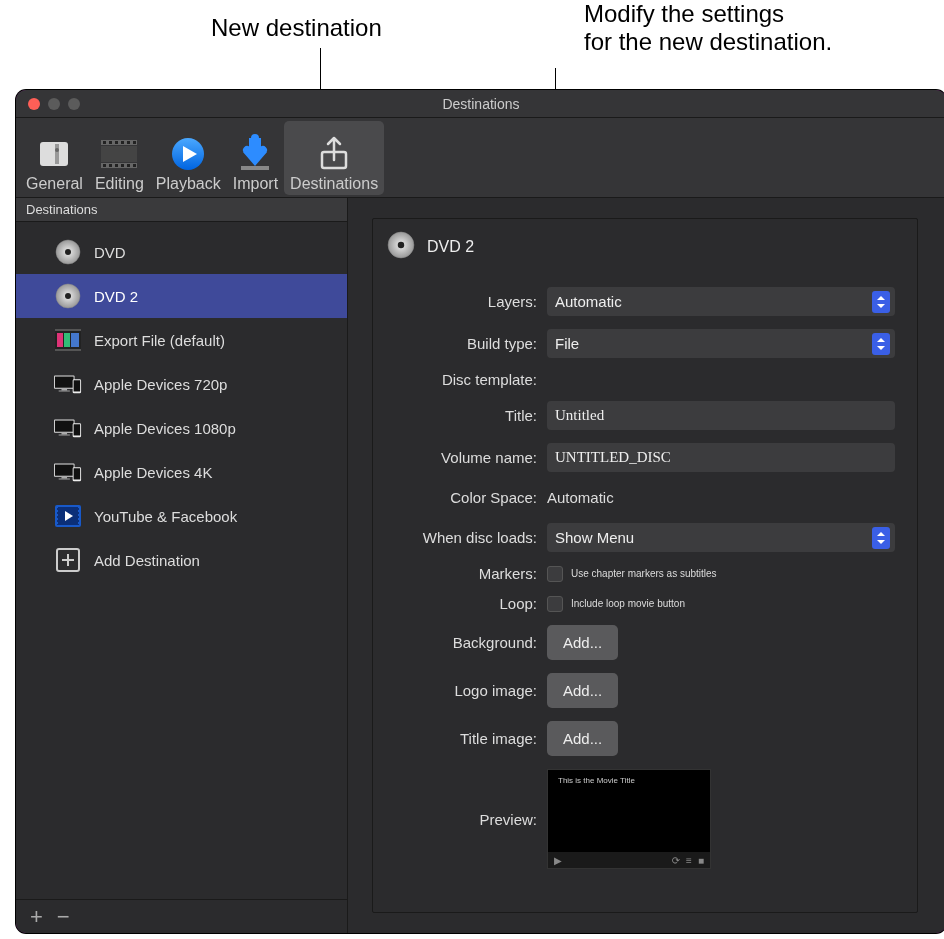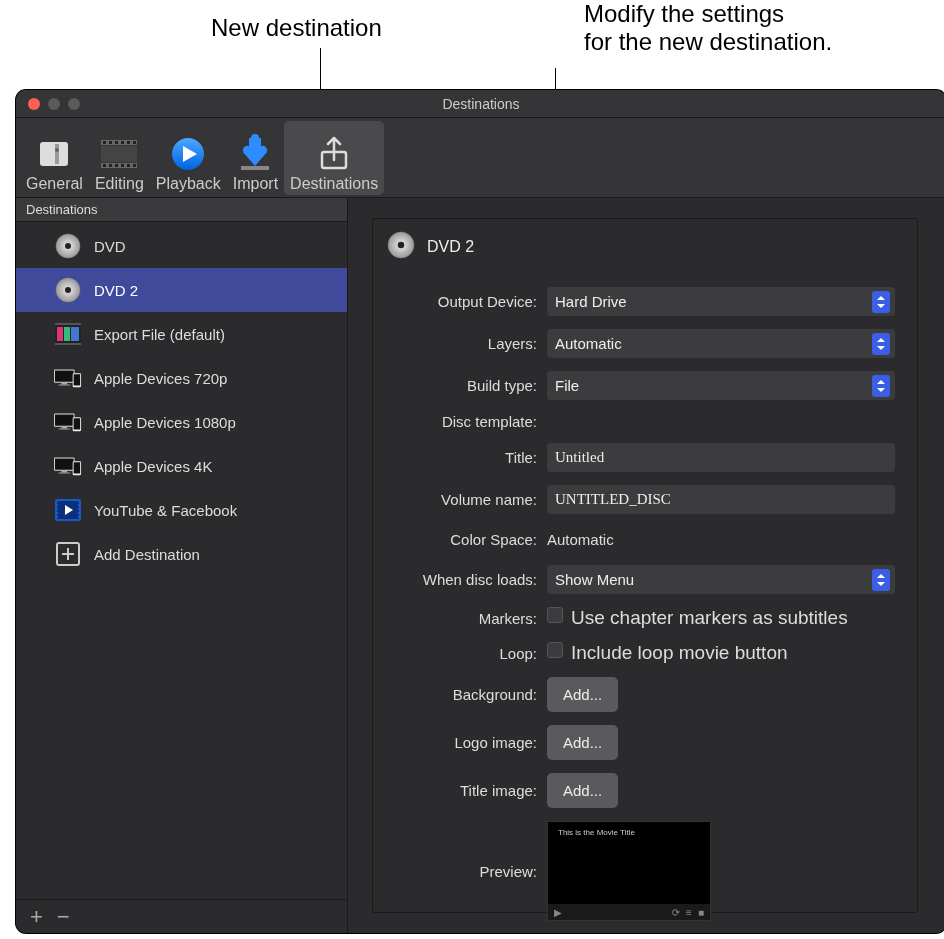--- a/index.html
+++ b/index.html
@@ -96,21 +96,21 @@
     border-right: 1px solid #1a1a1a;
     display: flex;
     flex-direction: column;
   }
   .sidebar-header {
     background: #3a3a3c;
     padding: 4px 10px;
     font-size: 13px;
     border-bottom: 1px solid #1a1a1a;
   }
-  .side-list { flex: 1; overflow: auto; padding-top: 2px;}
+  .side-list { flex: 1; overflow: auto; padding-top: 8px;}
   .side-row {
     display: flex;
     align-items: center;
     gap: 12px;
     height: 44px;
     padding: 0 0 0 38px;
     cursor: pointer;
     font-size: 15px;
   }
   .side-row.selected { background: #3f4a9a; color: #fff; }
@@ -188,22 +188,22 @@
     margin-right:-3px;
   }
   .mac-select .arrows svg { display:block; }
   .mac-input { outline: none; }
   .mac-input input {
     background: transparent; border: none; color: #eee; font-size: 15px;
     width: 100%; outline: none; font-family: Liberation Serif, serif;
   }
   .static-text { font-size:15px; color:#ddd; padding:4px 0; }
   .checkbox-row {
-    display: flex; align-items: flex-start; gap: 8px;
-    font-size: 19px; color:#ddd;
+    display: flex; align-items: center; gap: 8px;
+    font-size: 10px; color:#ddd;
   }
   .mac-checkbox {
     width: 16px; height: 16px;
     background: #3c3c3e;
     border: 1px solid #555;
     border-radius: 3px;
   }
   .mac-button {
     background: #5a5a5c;
     color: #eee;
@@ -459,34 +459,20 @@
         <div class="detail-header">
           <span>
             <svg class="disc-svg" width="28" height="28" viewBox="0 0 26 26">
                 <circle class="outer" cx="13" cy="13" r="12"></circle>
                 <circle class="inner" cx="13" cy="13" r="3"></circle>
               </svg>
           </span>
           <span>DVD 2</span>
         </div>
 
-        <div class="form-row">
-          <div class="form-label">Output Device:</div>
-          <div class="form-control">
-            <div class="mac-select">
-              <span>Hard Drive</span>
-              <span class="arrows">
-                  <svg width="10" height="14">
-                    <polygon points="5,1 9,5 1,5" fill="#fff"></polygon>
-                    <polygon points="1,9 9,9 5,13" fill="#fff"></polygon>
-                  </svg>
-                </span>
-            </div>
-          </div>
-        </div>
 
         <div class="form-row">
           <div class="form-label">Layers:</div>
           <div class="form-control">
             <div class="mac-select">
               <span>Automatic</span>
               <span class="arrows">
                   <svg width="10" height="14">
                     <polygon points="5,1 9,5 1,5" fill="#fff"></polygon>
                     <polygon points="1,9 9,9 5,13" fill="#fff"></polygon>

